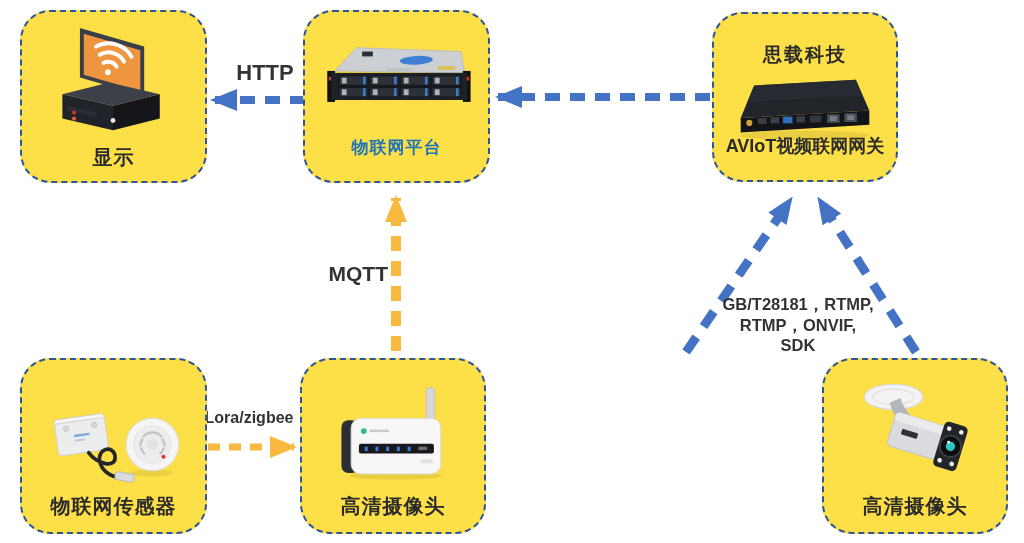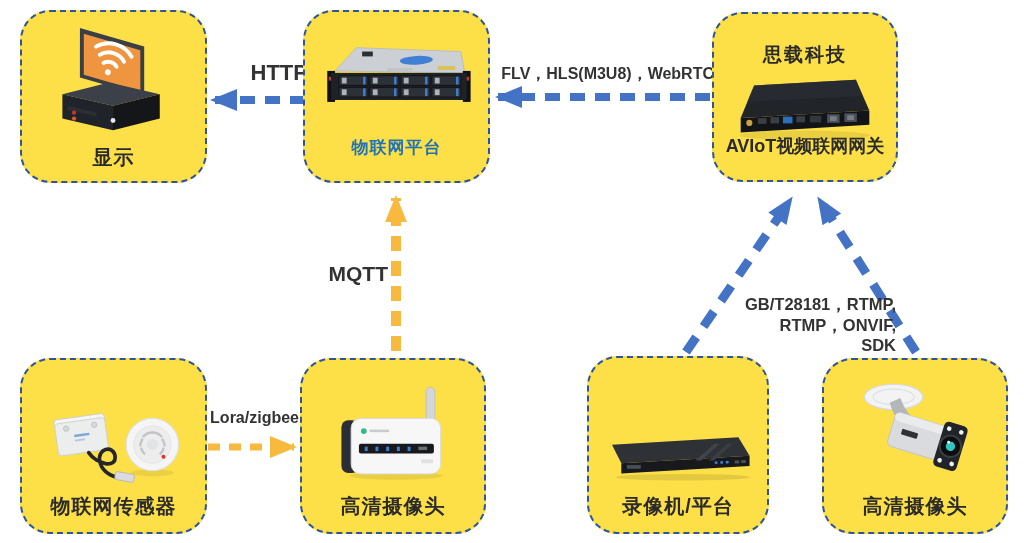--- a/index.html
+++ b/index.html
@@ -43,21 +43,21 @@
   #node-platform .node-label{font-size:17px;color:var(--platform-label-blue,#2173B8);letter-spacing:1px;}
 
   .edge-layer{position:absolute;left:0;top:0;width:1024px;height:543px;pointer-events:none;}
   .edge-blue{stroke:var(--arrow-blue,#4472C4);fill:none;}
   .edge-yellow{stroke:var(--arrow-yellow,#F8B93F);fill:none;}
   .mk-blue{fill:var(--arrow-blue,#4472C4);}
   .mk-yellow{fill:var(--arrow-yellow,#F8B93F);}
 
   .edge-label{
     position:absolute;color:var(--text-dark,#333333);
-    font-weight:600;text-align:right;white-space:nowrap;
+    font-weight:600;text-align:center;white-space:nowrap;
   }
   #label-http{left:222px;top:60px;width:86px;font-size:22px;}
   #label-stream-top{left:492px;top:64px;width:222px;font-size:16px;}
   #label-stream-bottom{left:492px;top:111px;width:222px;font-size:16px;}
   #label-mqtt{left:320px;top:262px;width:68px;font-size:21px;text-align:right;}
   #label-lora{left:199px;top:409px;width:100px;font-size:16px;}
   #label-gb{left:700px;top:294px;width:196px;font-size:16.5px;font-weight:700;line-height:1.25;white-space:normal;}
   #label-gb span{display:block;}
 </style>
 </head>
@@ -76,21 +76,20 @@
     </defs>
     <line class="edge-blue" x1="305" y1="100" x2="213" y2="100" stroke-width="8" stroke-dasharray="15 10" marker-end="url(#mb)"></line>
     <line class="edge-blue" x1="710" y1="97" x2="498" y2="97" stroke-width="8" stroke-dasharray="15 10" marker-end="url(#mb)"></line>
     <line class="edge-yellow" x1="396" y1="351" x2="396" y2="198" stroke-width="10" stroke-dasharray="15 10" marker-end="url(#my)"></line>
     <line class="edge-yellow" x1="208" y1="447" x2="294" y2="447" stroke-width="7" stroke-dasharray="12 9" marker-end="url(#my)"></line>
     <line class="edge-blue" x1="686" y1="352" x2="791" y2="199" stroke-width="9" stroke-dasharray="18 13" marker-end="url(#mb)"></line>
     <line class="edge-blue" x1="916" y1="352" x2="819" y2="199" stroke-width="9" stroke-dasharray="18 13" marker-end="url(#mb)"></line>
   </svg>
 
   <div class="edge-label" id="label-http">HTTP</div>
-  <div class="edge-label" id="label-stream-top">FLV，HLS(M3U8)，WebRTC</div>
   <div class="edge-label" id="label-mqtt">MQTT</div>
   <div class="edge-label" id="label-lora">Lora/zigbee</div>
   <div class="edge-label" id="label-gb">
     <span>GB/T28181，RTMP,</span>
     <span>RTMP，ONVIF,</span>
     <span>SDK</span>
   </div>
 
   <div class="node" id="node-display">
     <div class="icon-wrap" style="top:14px;">
@@ -228,38 +227,20 @@
         <rect x="68" y="63" width="3" height="4.5" fill="#3f7fd4"></rect>
         <rect x="79" y="63" width="3" height="4.5" fill="#3f7fd4"></rect>
         <rect x="90" y="63" width="3" height="4.5" fill="#3f7fd4"></rect>
         <rect x="101" y="63" width="9" height="3.5" fill="#6a6d72"></rect>
         <rect x="104" y="76" width="12" height="4" fill="#dfe1e3"></rect>
       </svg>
     </div>
     <div class="node-label" style="bottom:12px;">高清摄像头</div>
   </div>
 
-  <div class="node" id="node-recorder">
-    <div class="icon-wrap" style="top:62px;">
-      <svg width="158" height="66" viewBox="0 0 170 70">
-        <ellipse cx="90" cy="61" rx="72" ry="3.5" fill="#000000" opacity="0.1"></ellipse>
-        <polygon points="14,26 150,18 162,38 24,46" fill="#2e3136"></polygon>
-        <polygon points="24,46 162,38 162,49 24,57" fill="#17191d"></polygon>
-        <polygon points="104,43 124,25 130,25 110,43" fill="#41454b"></polygon>
-        <polygon points="118,43 138,25 144,25 124,43" fill="#3a3e44"></polygon>
-        <rect x="30" y="48" width="15" height="4" fill="#4a4e55"></rect>
-        <circle cx="126" cy="45.5" r="1.6" fill="#3f7fd4"></circle>
-        <circle cx="132" cy="45.2" r="1.6" fill="#3f7fd4"></circle>
-        <circle cx="138" cy="44.9" r="1.6" fill="#3f7fd4"></circle>
-        <rect x="146" y="43" width="5" height="3.2" fill="#4a5058"></rect>
-        <rect x="153" y="42.6" width="5" height="3.2" fill="#4a5058"></rect>
-      </svg>
-    </div>
-    <div class="node-label" style="bottom:12px;">录像机/平台</div>
-  </div>
 
   <div class="node" id="node-camera">
     <div class="icon-wrap" style="top:12px;">
       <svg width="136" height="112" viewBox="0 0 140 112">
         <ellipse cx="48" cy="24" rx="30" ry="13" fill="#f3f3f4" stroke="#d7d9db" stroke-width="1.2"></ellipse>
         <ellipse cx="48" cy="24" rx="21" ry="8" fill="none" stroke="#dfe1e3" stroke-width="1.2"></ellipse>
         <path d="M44,30 C48,44 54,52 63,58 L74,51 C66,45 59,37 55,25 Z" fill="#b3b6ba"></path>
         <g transform="rotate(17 84 68)">
           <rect x="44" y="50" width="55" height="36" rx="5" fill="#d9dbde" stroke="#c2c5c9" stroke-width="1"></rect>
           <rect x="44" y="50" width="55" height="9" rx="4.5" fill="#e9ebed"></rect>

